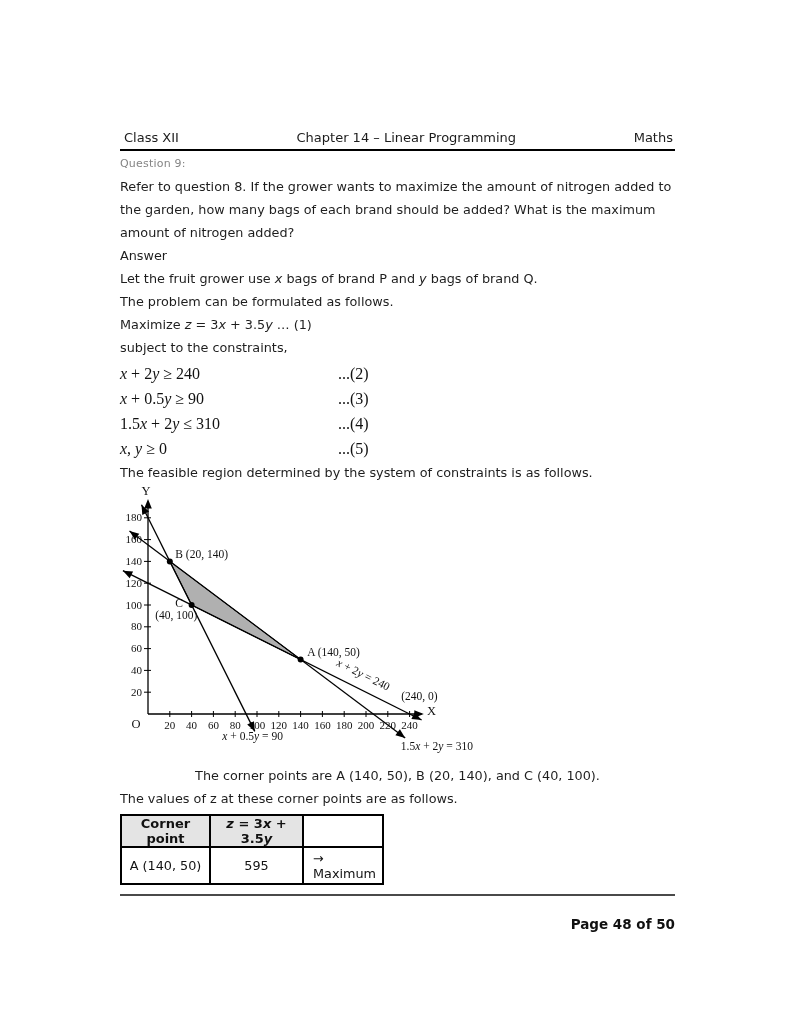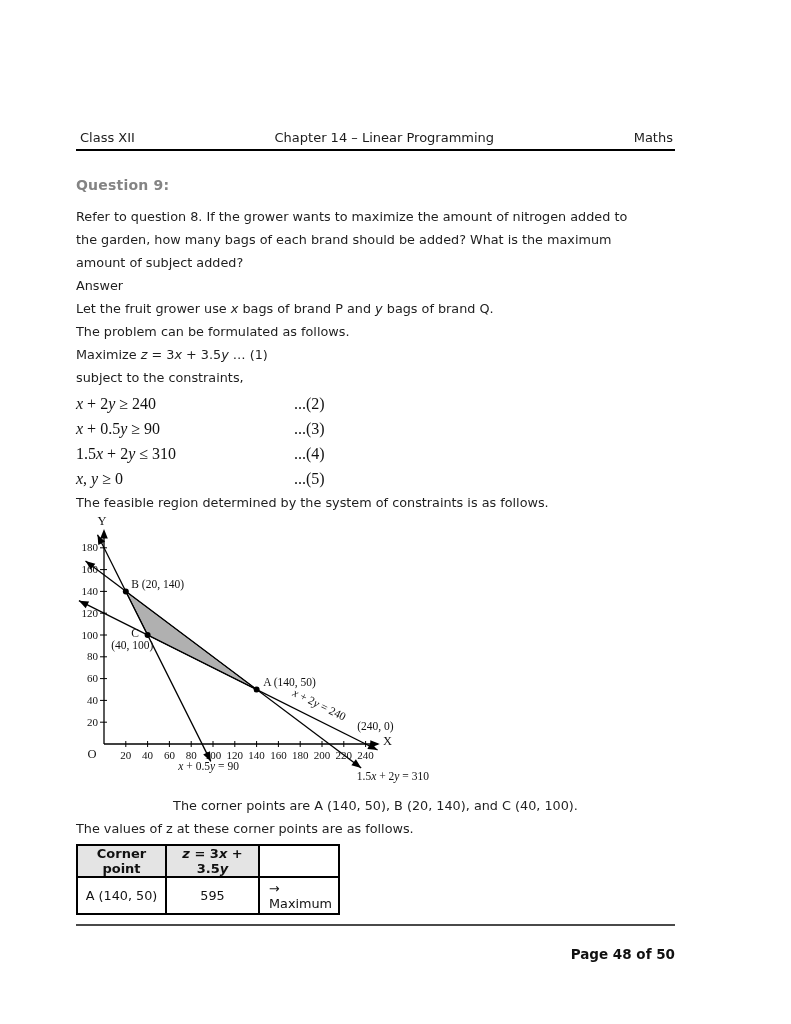--- a/index.html
+++ b/index.html
@@ -2,28 +2,28 @@
 <html><head>
 <meta charset="utf-8">
 <style>
   * { margin:0; padding:0; box-sizing:border-box; }
   html,body { background:#fff; }
   body {
     width:791px; height:1024px; overflow:hidden;
     font-family:"DejaVu Sans","Liberation Sans",sans-serif;
     color:#222;
   }
-  .page { width:791px; height:1024px; padding:130px 116px 0 76px; position:relative; background:#fff; }
+  .page { width:791px; height:1024px; padding:130px 116px 0 120px; position:relative; background:#fff; }
 
   .hdr { display:flex; justify-content:space-between; font-size:13px; color:#1c1c1c;
          padding:0 2px 4px 4px; border-bottom:2px solid #000; }
-  .q-label { color:#848484; font-weight:bold; font-size:14px; margin-top:26px; letter-spacing:.2px; }
+  .q-label { color:#848484; font-weight:normal; font-size:11px; margin-top:6px; letter-spacing:.2px; }
 
   .line { font-size:12.8px; line-height:23px; color:#1e1e1e; }
-  .para { margin-top:12px; }
+  .para { margin-top:5px; }
 
   .eqs { margin-top:2px; font-family:"Liberation Serif","DejaVu Serif",serif; font-size:16px; color:#111; }
   .eq-row { display:flex; height:25px; align-items:center; }
   .eq-row .eq { width:218px; }
   .eq i, .mathify i { font-style:italic; }
 
   .chart-wrap { position:relative; width:380px; height:285px; margin-left:-5px; margin-top:2px; }
   .chart-wrap svg { display:block; width:380px; height:285px; }
   .chart-wrap svg text { font-family:"Liberation Serif","DejaVu Serif",serif; fill:#111; }
 
@@ -49,21 +49,21 @@
     <span>Class XII</span>
     <span>Chapter 14 – Linear Programming</span>
     <span>Maths</span>
   </div>
 
   <div class="q-label">Question 9:</div>
 
   <div class="para">
     <div class="line">Refer to question 8. If the grower wants to maximize the amount of nitrogen added to</div>
     <div class="line">the garden, how many bags of each brand should be added? What is the maximum</div>
-    <div class="line">amount of subject added?</div>
+    <div class="line">amount of nitrogen added?</div>
   </div>
 
   <div class="line">Answer</div>
 
   <div class="line mathify">Let the fruit grower use <i>x</i> bags of brand P and <i>y</i> bags of brand Q.</div>
   <div class="line">The problem can be formulated as follows.</div>
   <div class="line mathify">Maximize <i>z</i> = 3<i>x</i> + 3.5<i>y</i> … (1)</div>
   <div class="line">subject to the constraints,</div>
 
   <div class="eqs">

